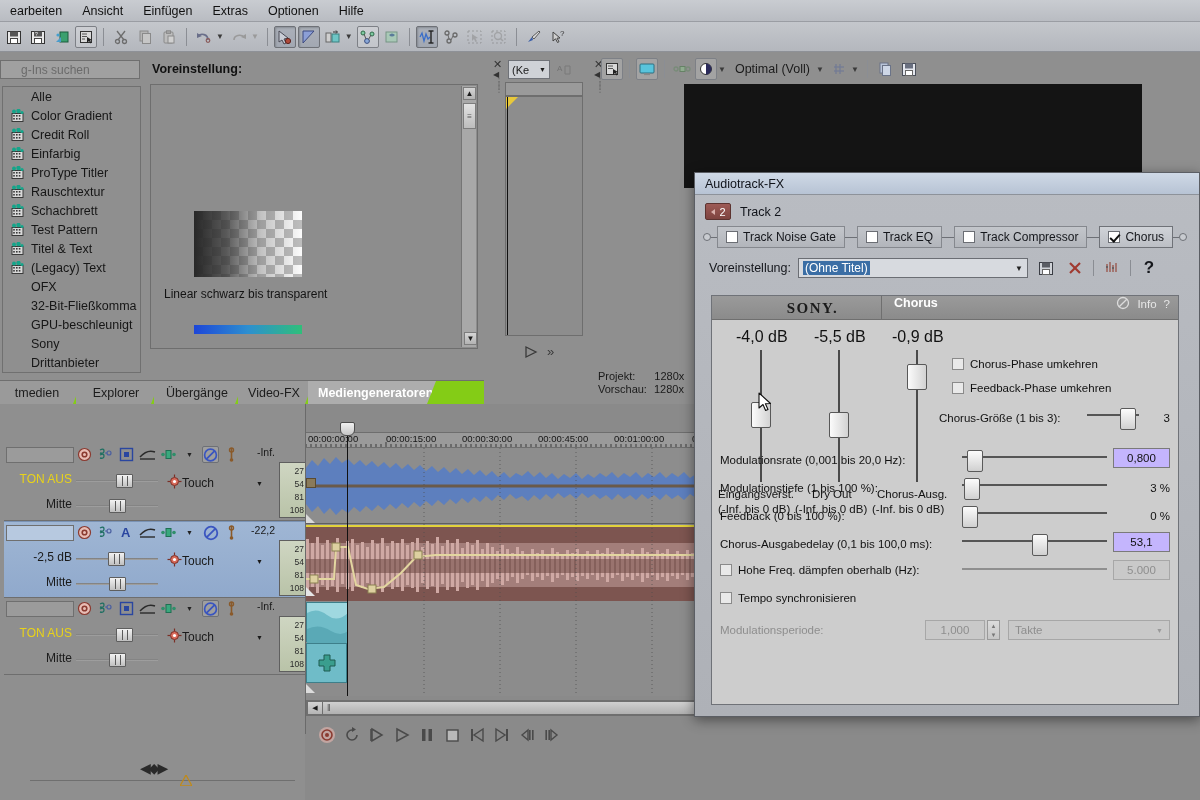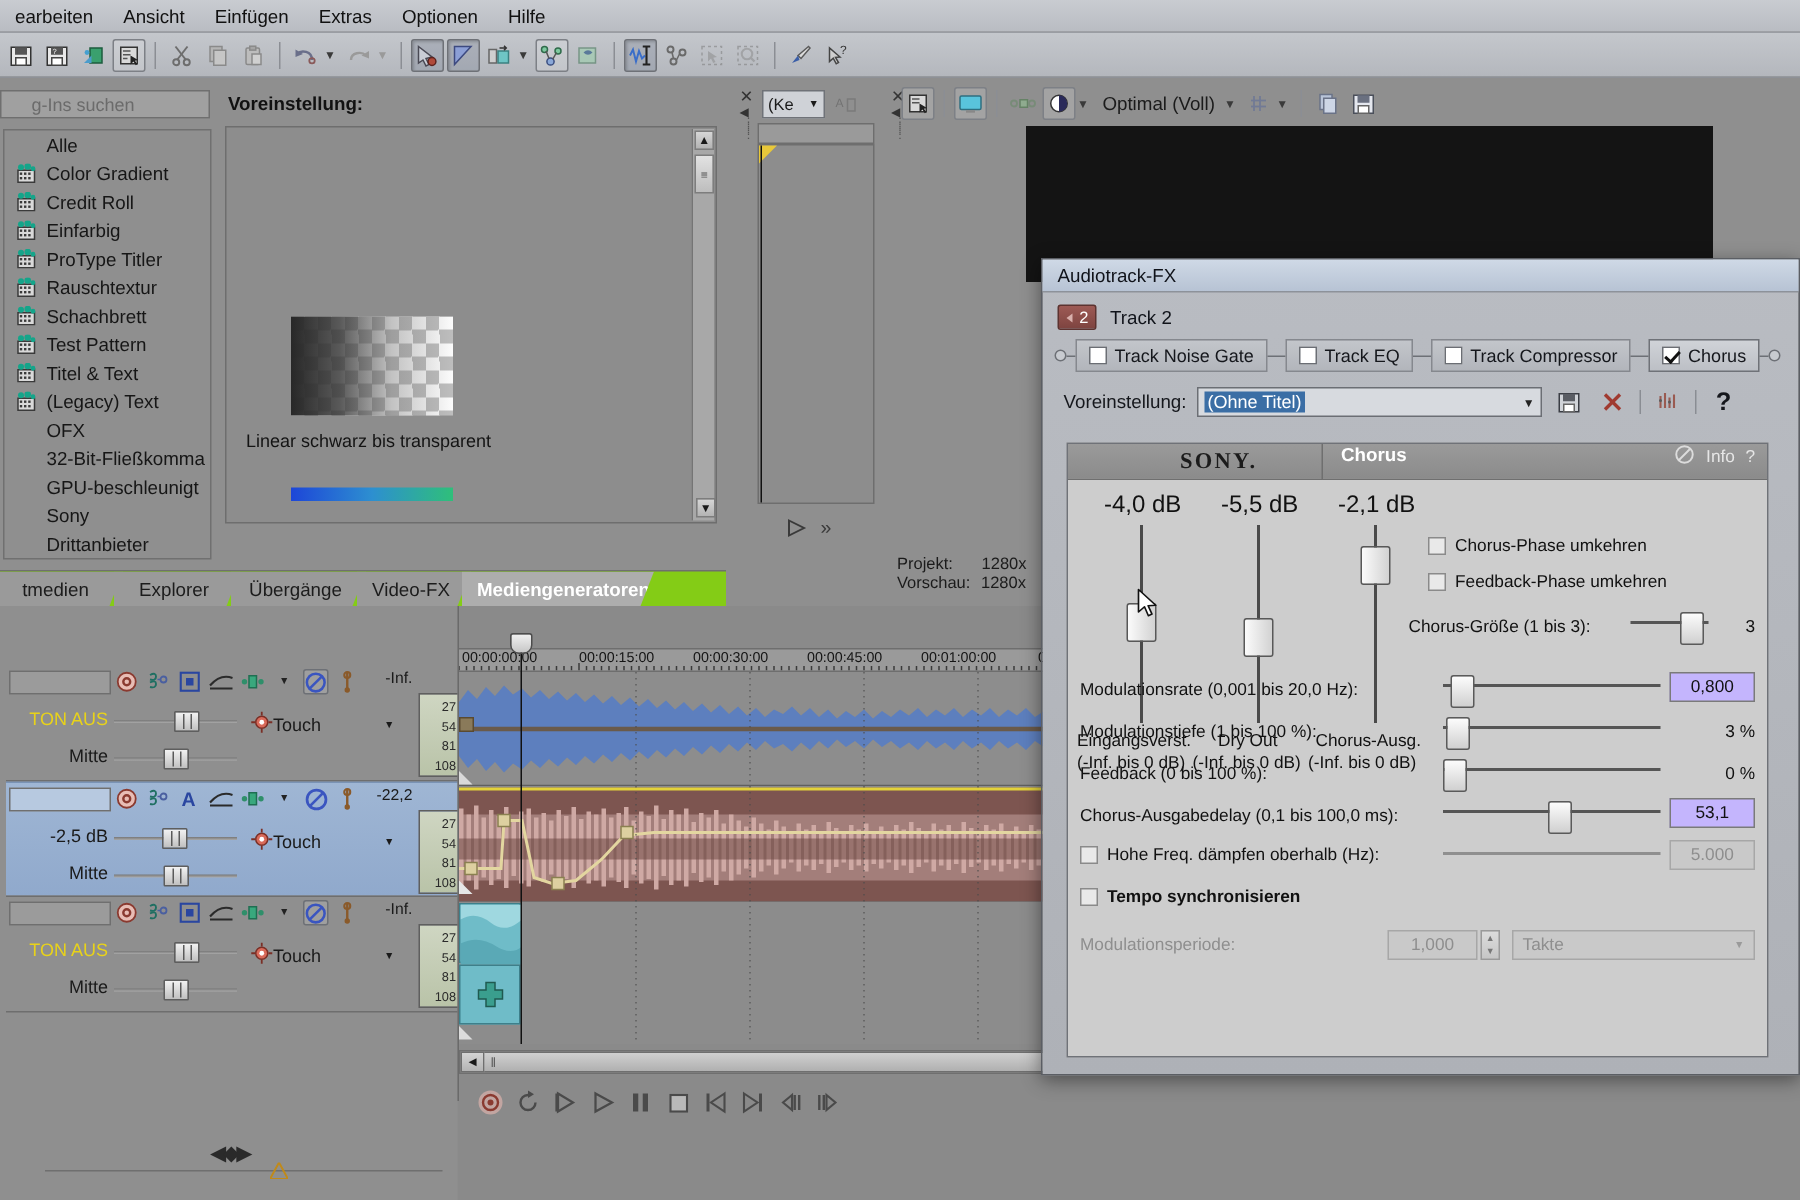--- a/index.html
+++ b/index.html
@@ -1379,21 +1379,21 @@
               <line x1="3.2" y1="10.8" x2="10.8" y2="3.2" stroke="#dcdcdc" stroke-width="1.3"></line>
             </svg>
         </span>
         <span>Info</span>
         <span>?</span>
       </div>
     </div>
 
     <div class="db-lbl" style="left:24px;top:32px;">-4,0 dB</div>
     <div class="db-lbl" style="left:102px;top:32px;">-5,5 dB</div>
-    <div class="db-lbl" style="left:180px;top:32px;">-2,1 dB</div>
+    <div class="db-lbl" style="left:180px;top:32px;">-0,9 dB</div>
 
     <div class="vfader" style="left:34px;top:54px;height:132px;">
       <div class="vrail"></div>
       <div class="vknob" style="top:52px;"></div>
     </div>
     <div class="vfader" style="left:112px;top:54px;height:132px;">
       <div class="vrail"></div>
       <div class="vknob" style="top:62px;"></div>
     </div>
     <div class="vfader" style="left:190px;top:54px;height:132px;">
@@ -1454,21 +1454,21 @@
 
     <div class="fx-cb" style="left:8px;top:268px;">
       <span class="box"></span>
       <span>Hohe Freq. dämpfen oberhalb (Hz):</span>
     </div>
     <div class="hslider" style="left:250px;top:266px;width:145px;">
       <div class="hrail dim"></div>
     </div>
     <div class="valbox dim" style="left:401px;top:264px;width:57px;">5.000</div>
 
-    <div class="fx-cb" style="left:8px;top:296px;font-weight:bold;">
+    <div class="fx-cb" style="left:8px;top:296px;">
       <span class="box"></span>
       <span>Tempo synchronisieren</span>
     </div>
 
     <div class="fx-lbl dimtext" style="left:8px;top:328px;">Modulationsperiode:</div>
     <div class="valbox dim" style="left:213px;top:324px;width:60px;">1,000</div>
     <div class="spinner" style="left:275px;top:324px;">
       <span>▲</span>
       <span>▼</span>
     </div>

